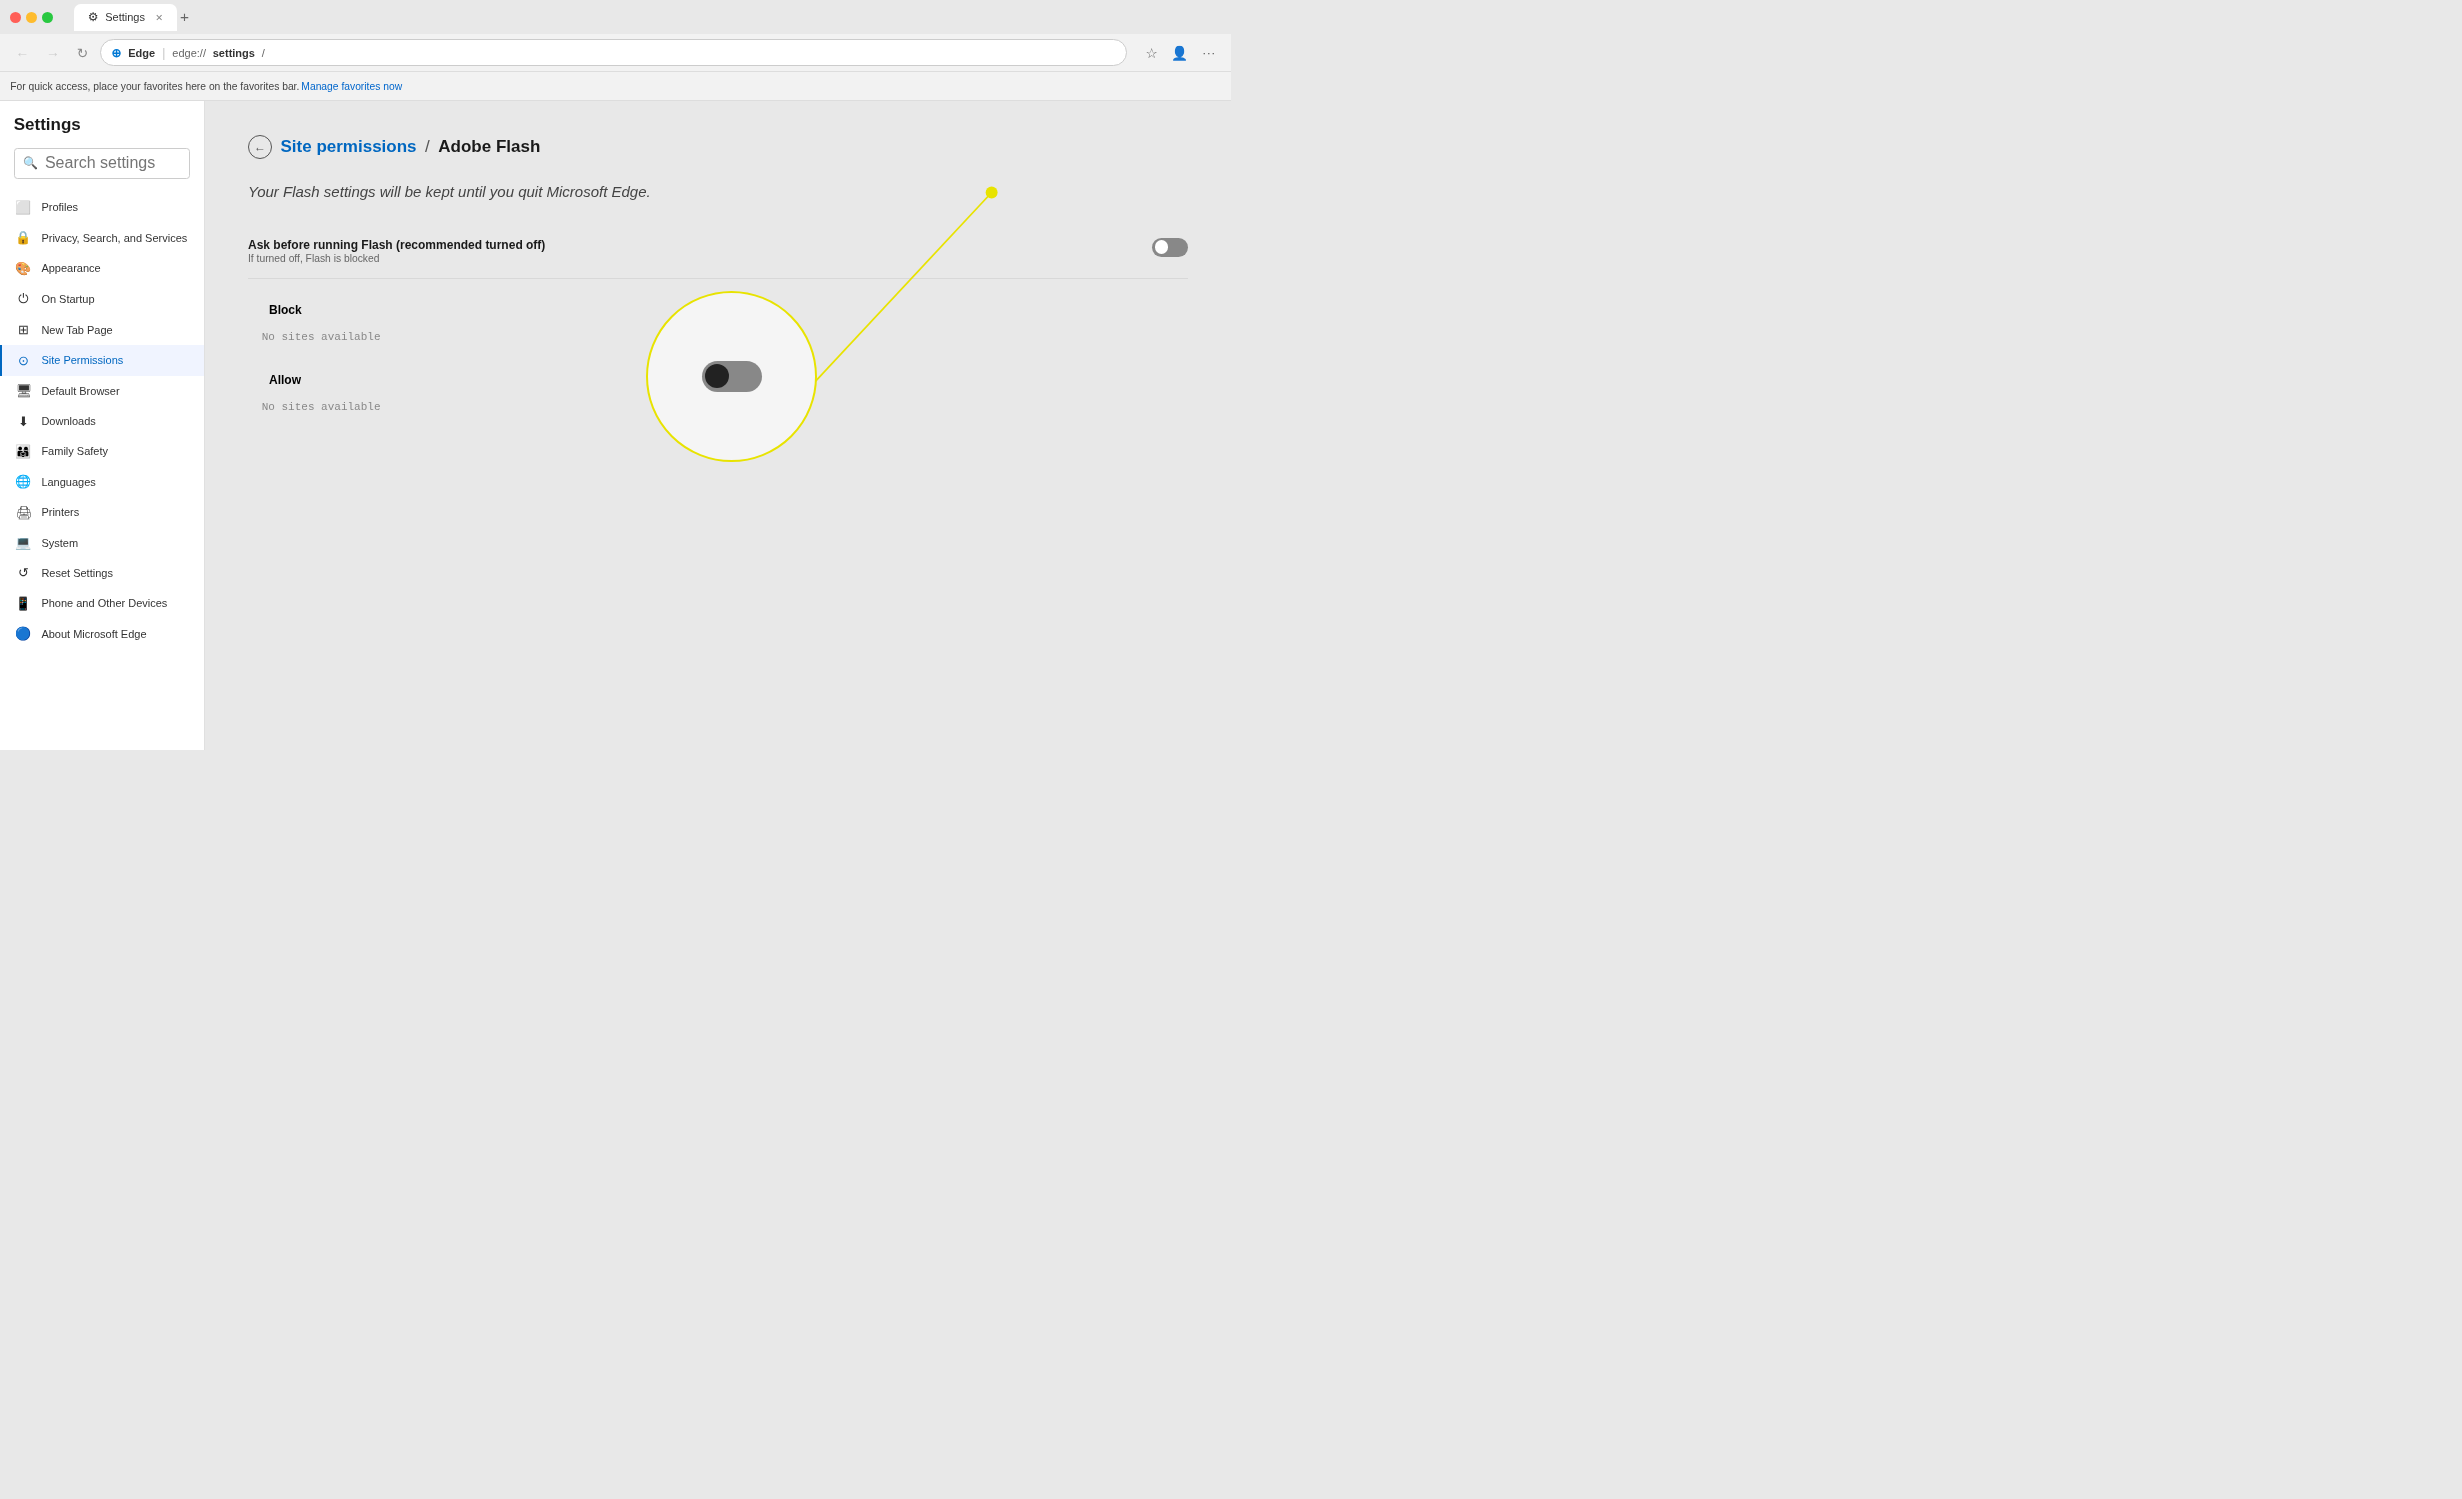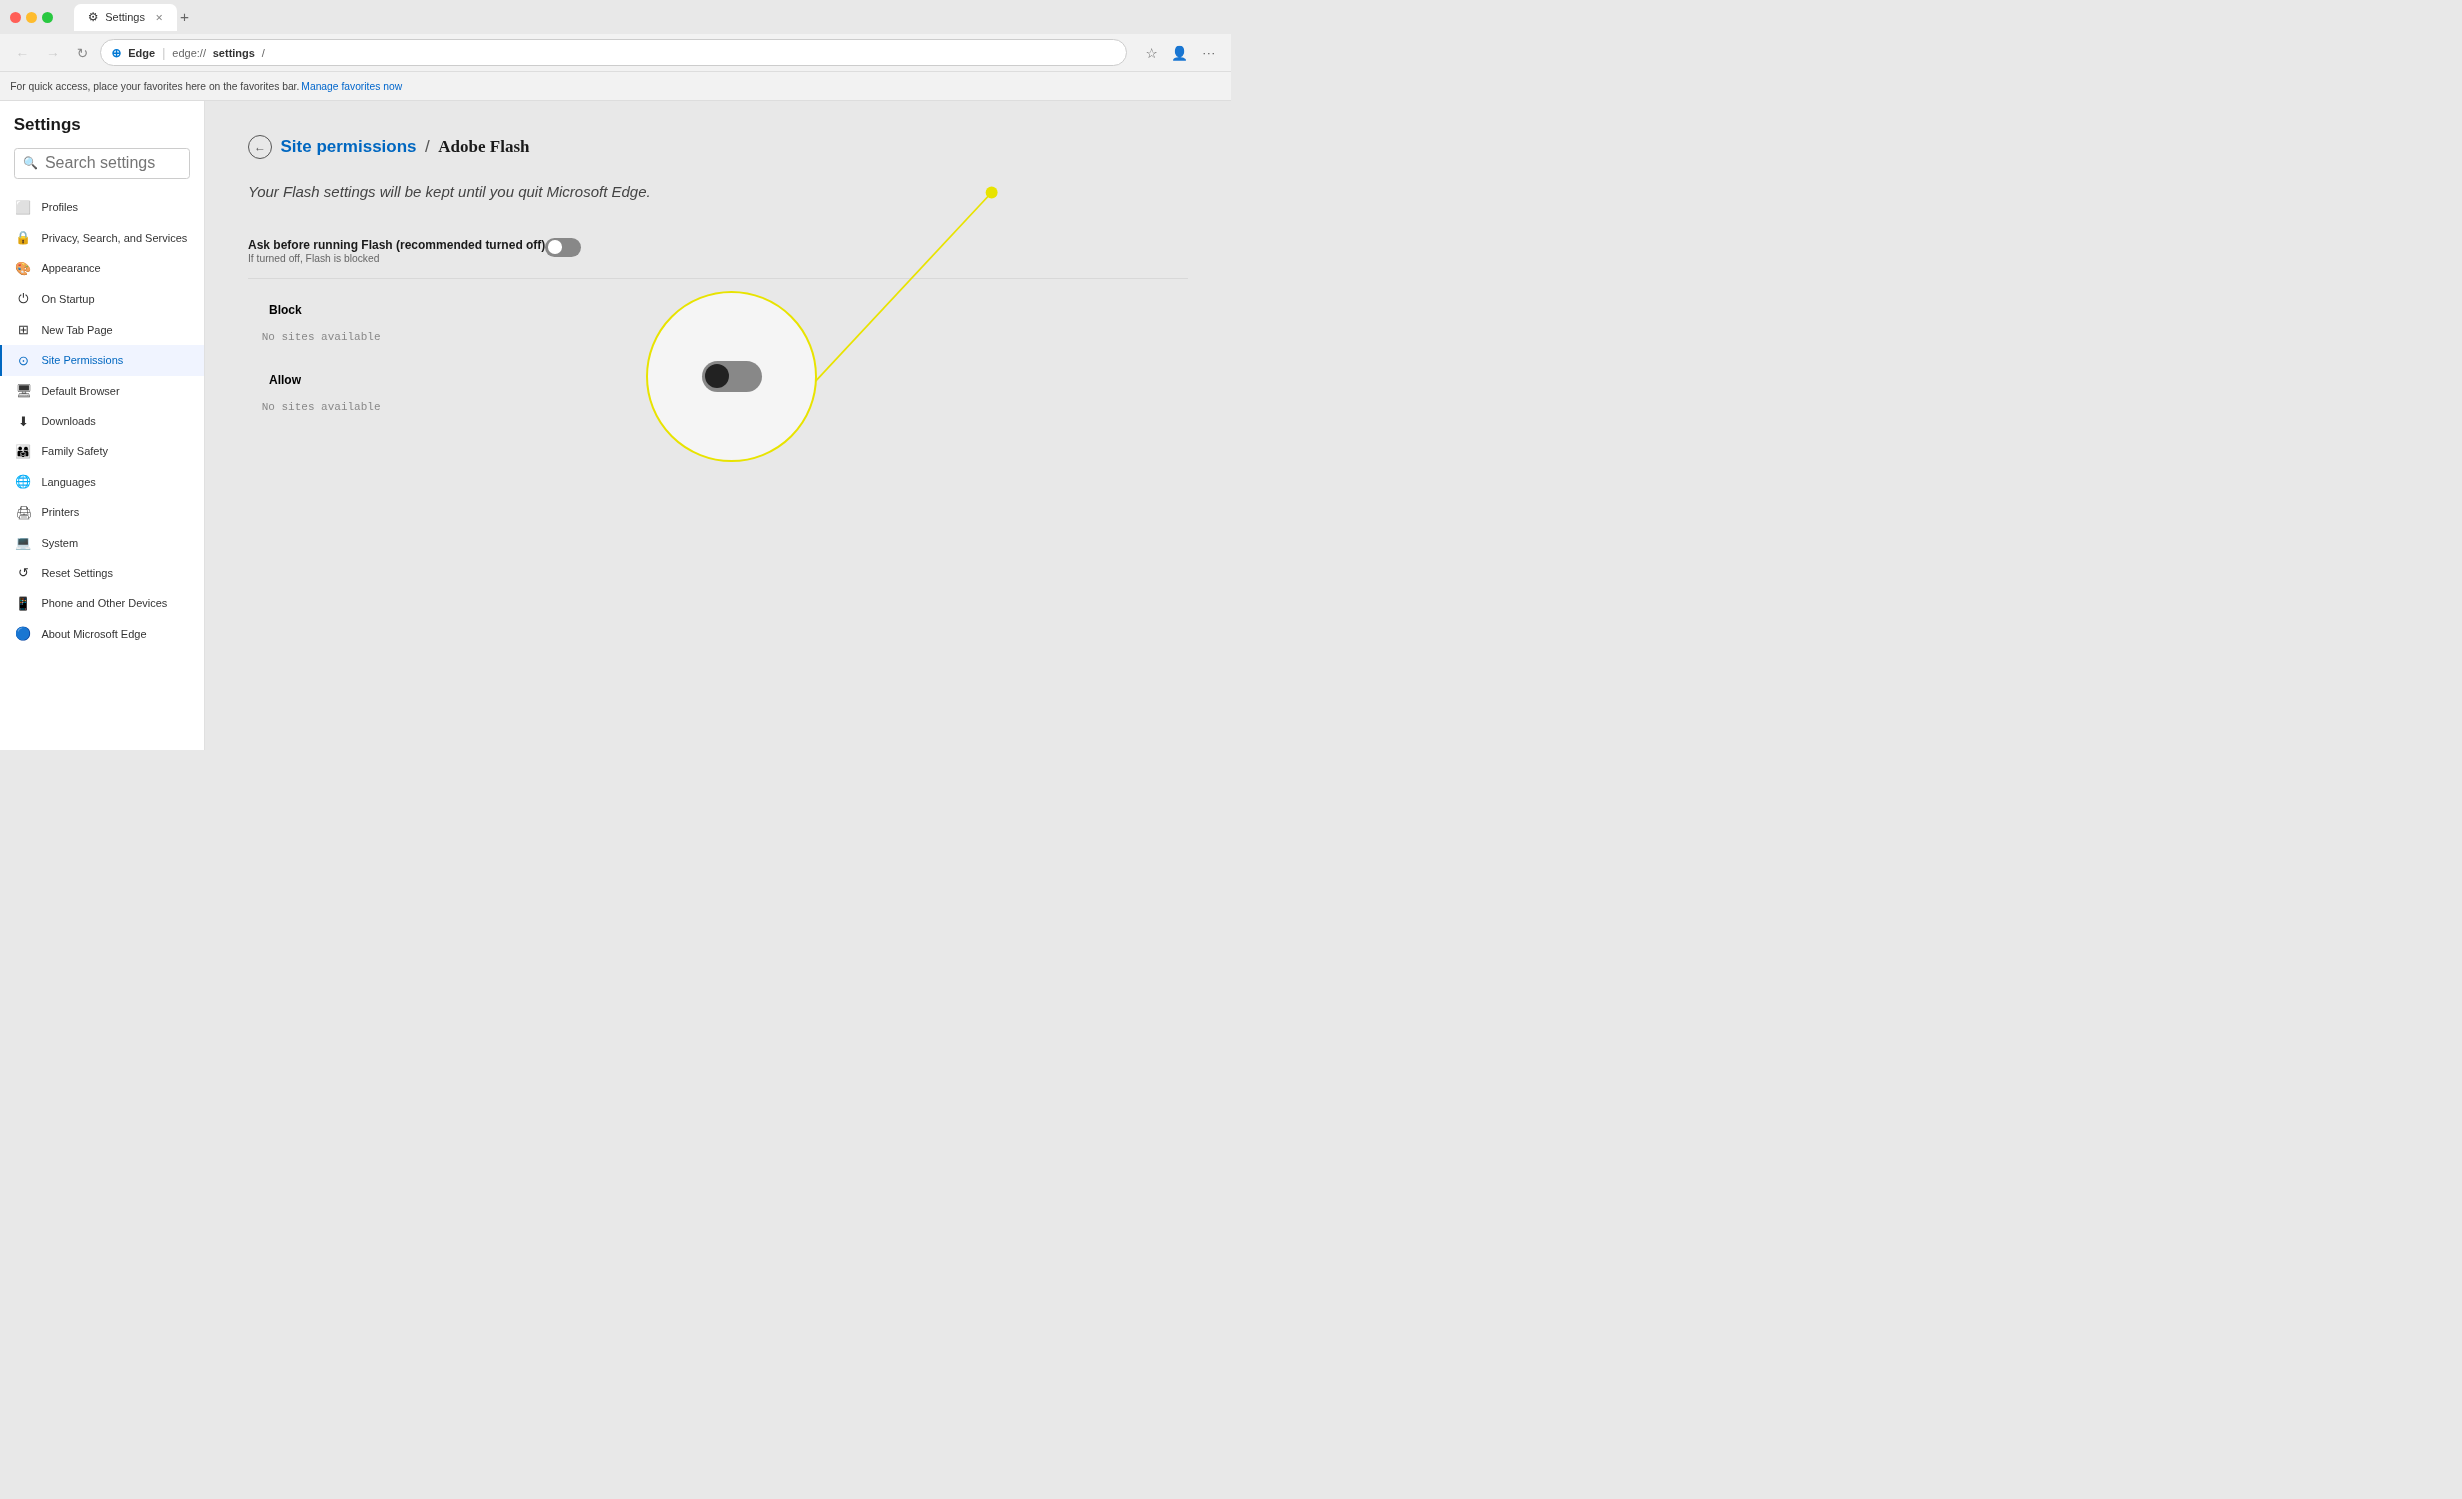--- a/index.html
+++ b/index.html
@@ -158,29 +158,29 @@
     .back-btn {
       width: 24px; height: 24px;
       border: 1.7px solid #555;
       border-radius: 50%;
       display: flex; align-items: center; justify-content: center;
       cursor: pointer; background: none; font-size: 12px; color: #555;
       flex-shrink: 0;
     }
     .breadcrumb-link { color: #0067c0; font-size: 17px; font-weight: 600; cursor: pointer; text-decoration: none; }
     .breadcrumb-sep { font-size: 17px; color: #555; font-weight: 400; }
-    .breadcrumb-current { font-size: 17px; color: #1a1a1a; font-weight: 600; font-family: Liberation Serif, serif; }
+    .breadcrumb-current { font-size: 17px; color: #1a1a1a; font-weight: 600; }
 
     .flash-note { font-size: 15px; color: #444; margin-bottom: 24px; font-style: italic; }
 
     .settings-section { margin-bottom: 24px; }
     .setting-row {
       display: flex;
       align-items: flex-start;
-      justify-content: flex-start;
+      justify-content: space-between;
       padding: 13.7px 0;
       border-bottom: 0.9px solid #d8d8d8;
     }
     .setting-label { font-size: 12px; font-weight: 600; color: #1a1a1a; margin-bottom: 1.7px; }
     .setting-sub { font-size: 10.3px; color: #666; }
 
     
     .toggle {
       position: relative;
       width: 36px;

